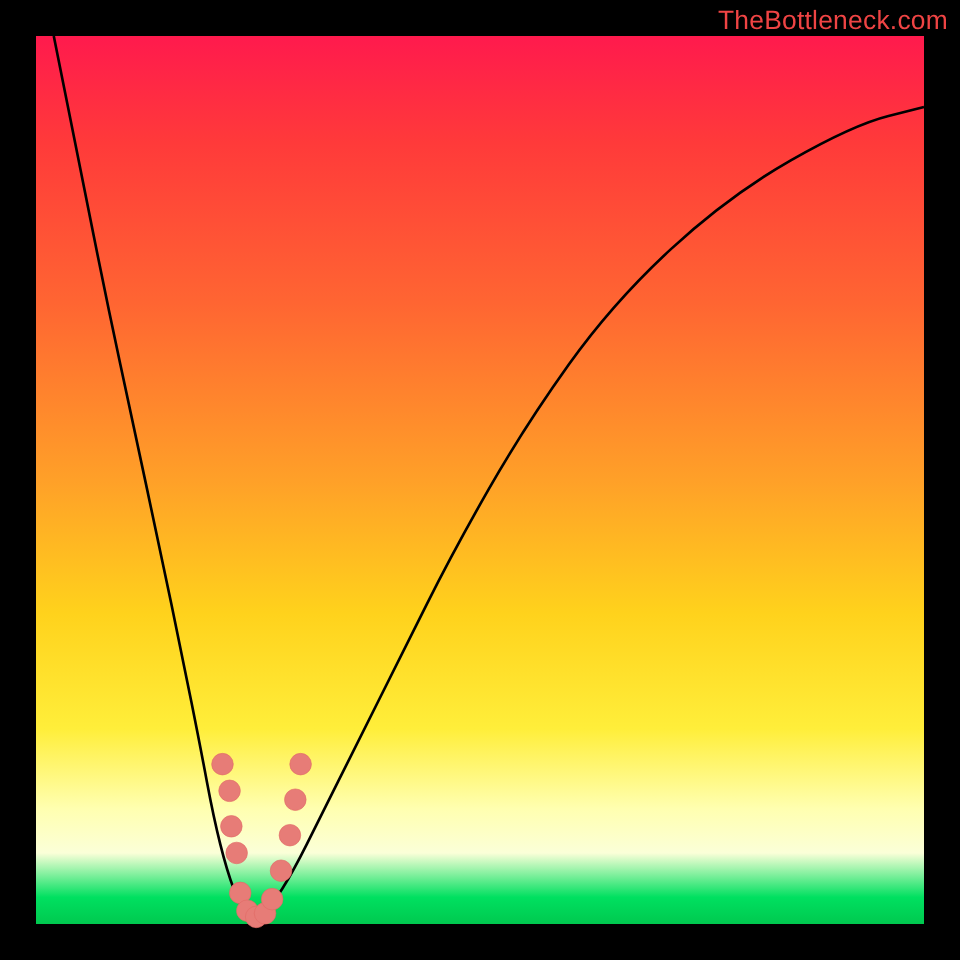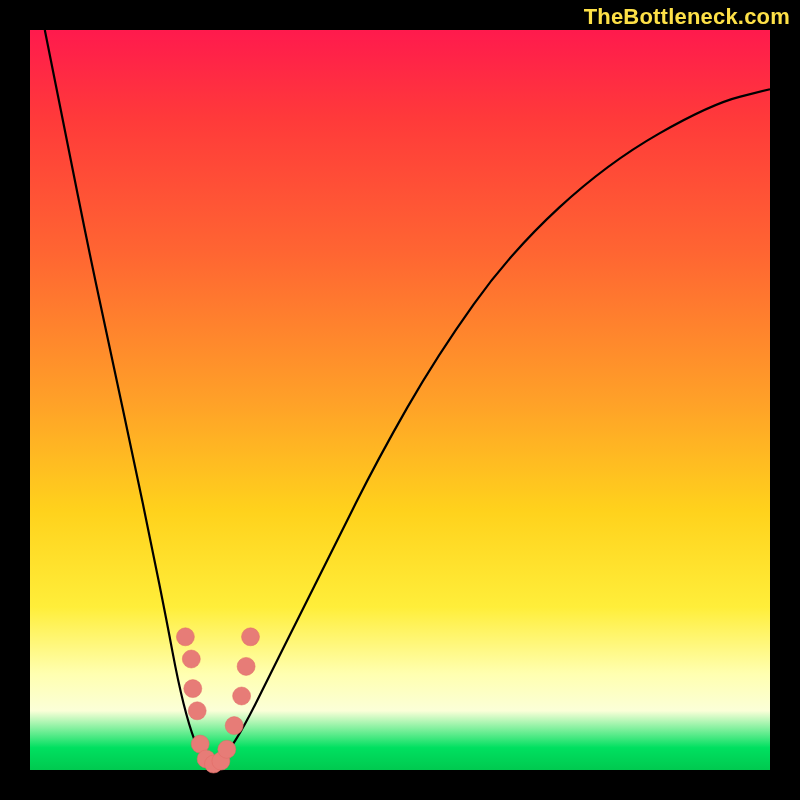--- a/index.html
+++ b/index.html
@@ -37,23 +37,23 @@
       #ffffb0 87%,
       #fbffd8 92%,
       #00e060 97%,
       #00c94f 100%
     );
   }
   .watermark {
     position: absolute;
     top: 4px;
     right: 10px;
-    color: #fde047;
+    color: #ef4444;
     font-size: 22px;
-    font-weight: 700;
+    font-weight: 400;
     letter-spacing: 0.2px;
     user-select: none;
   }
   svg.curve {
     position: absolute;
     top: 0;
     left: 0;
     width: 740px;
     height: 740px;
     overflow: visible;

